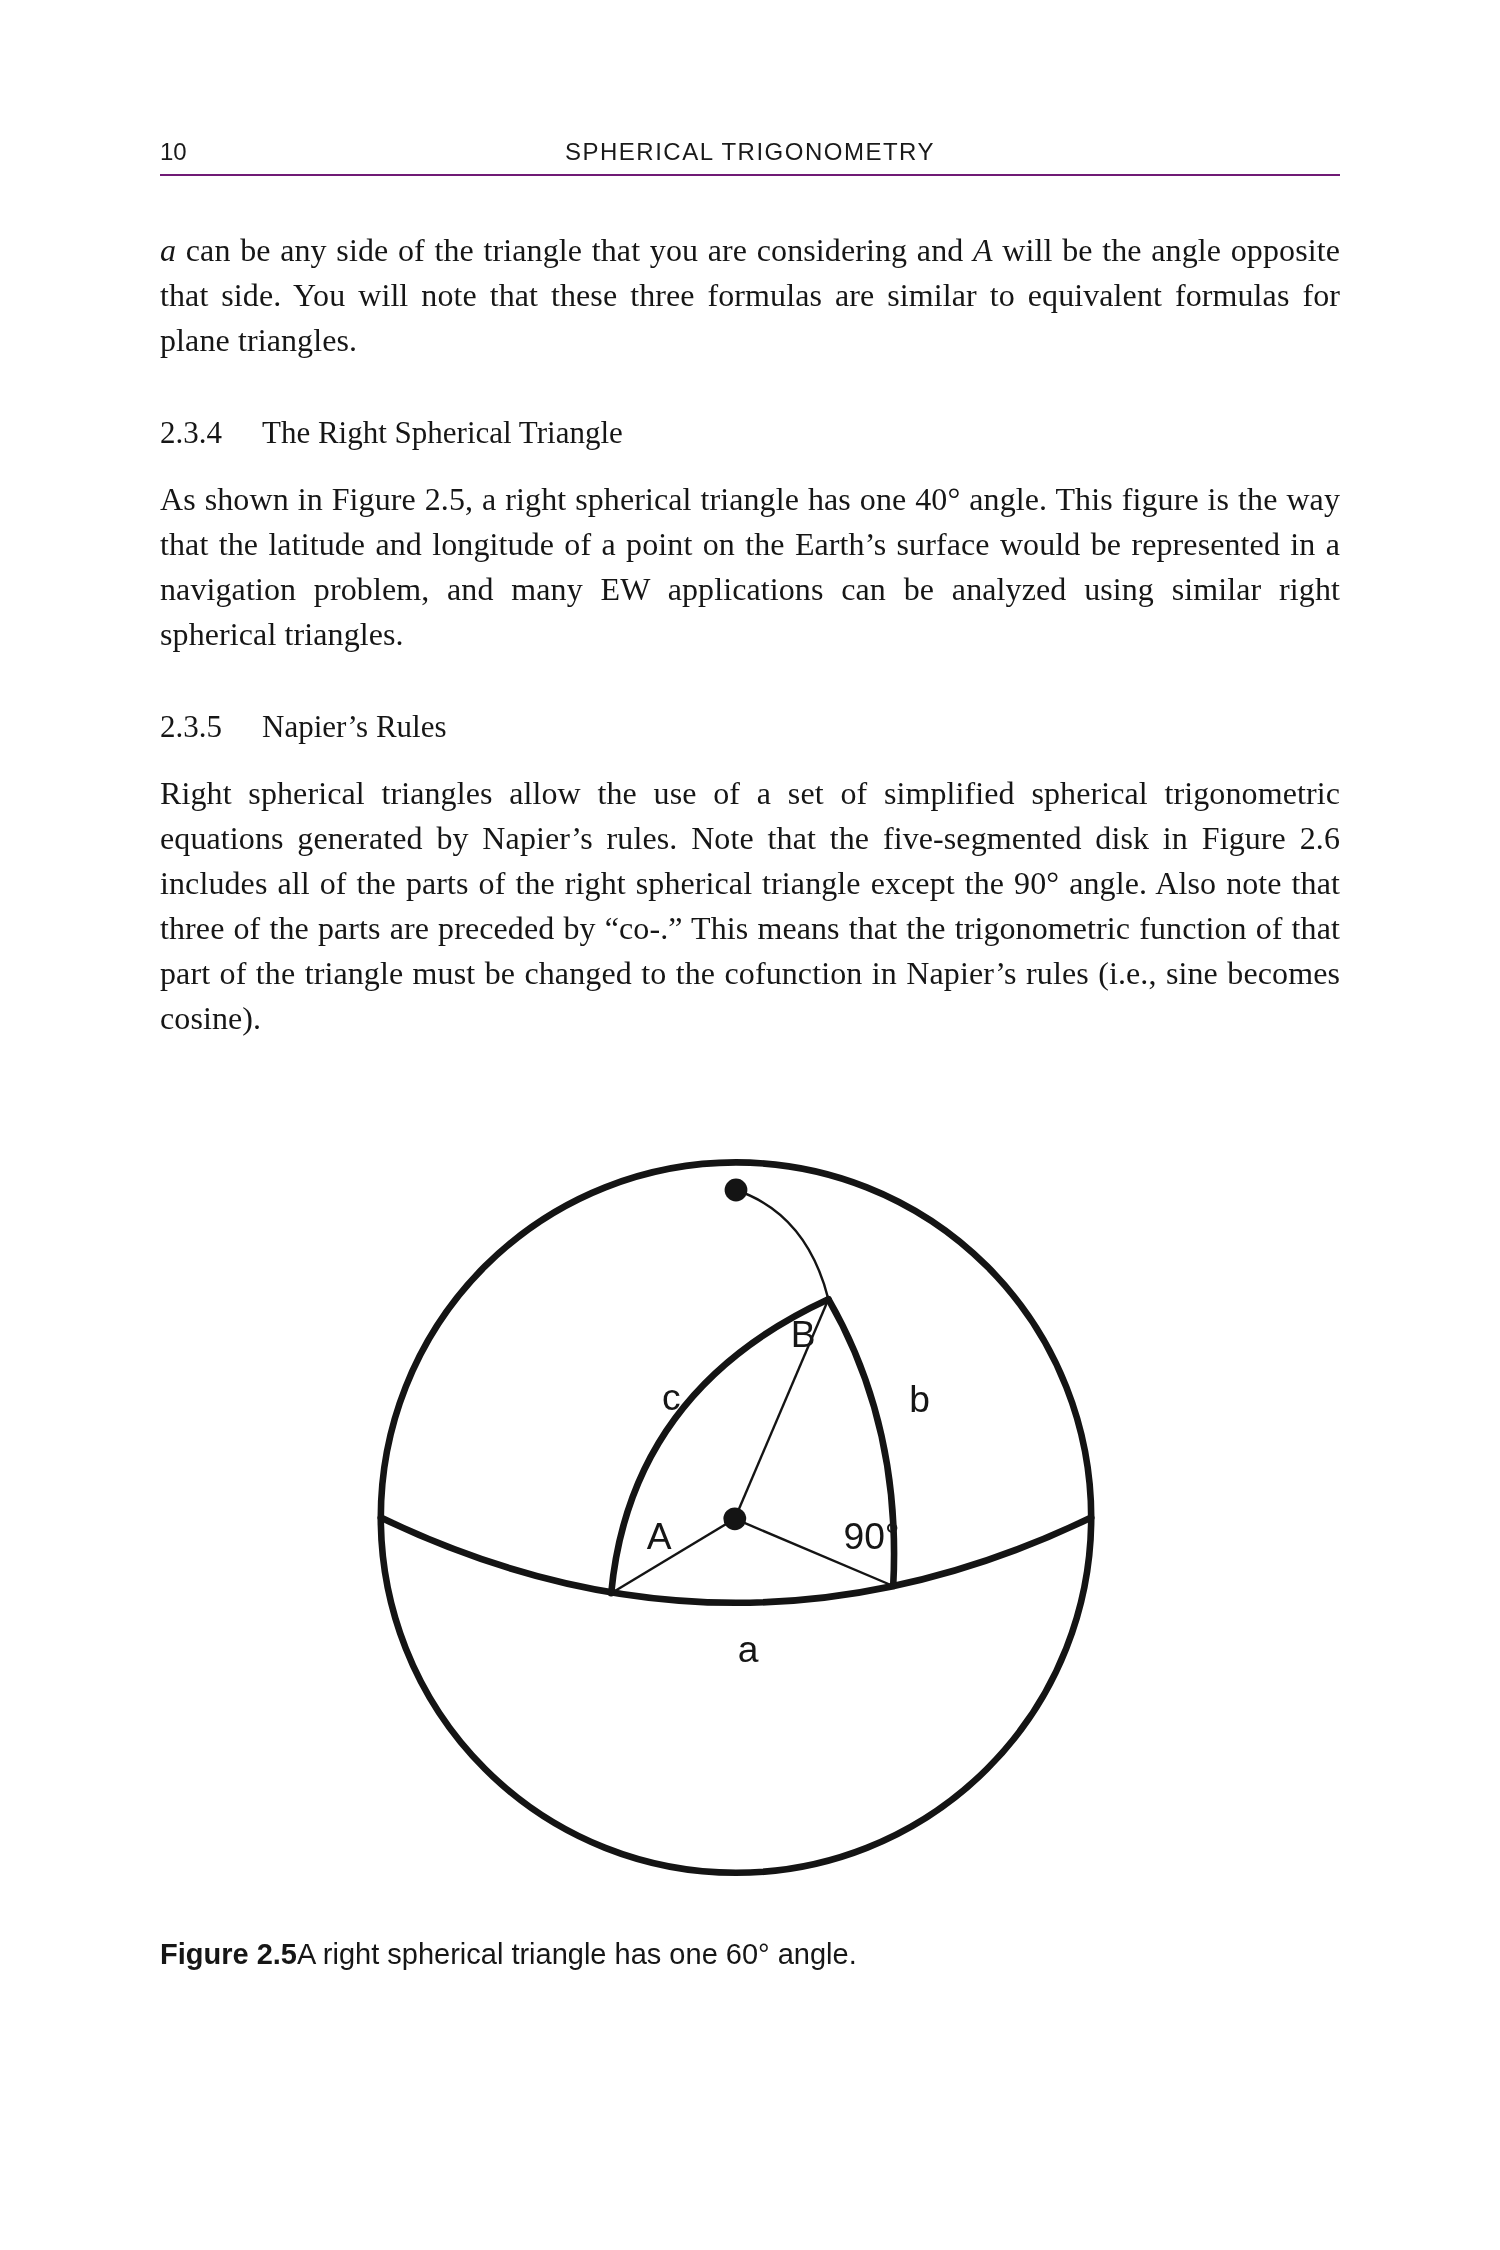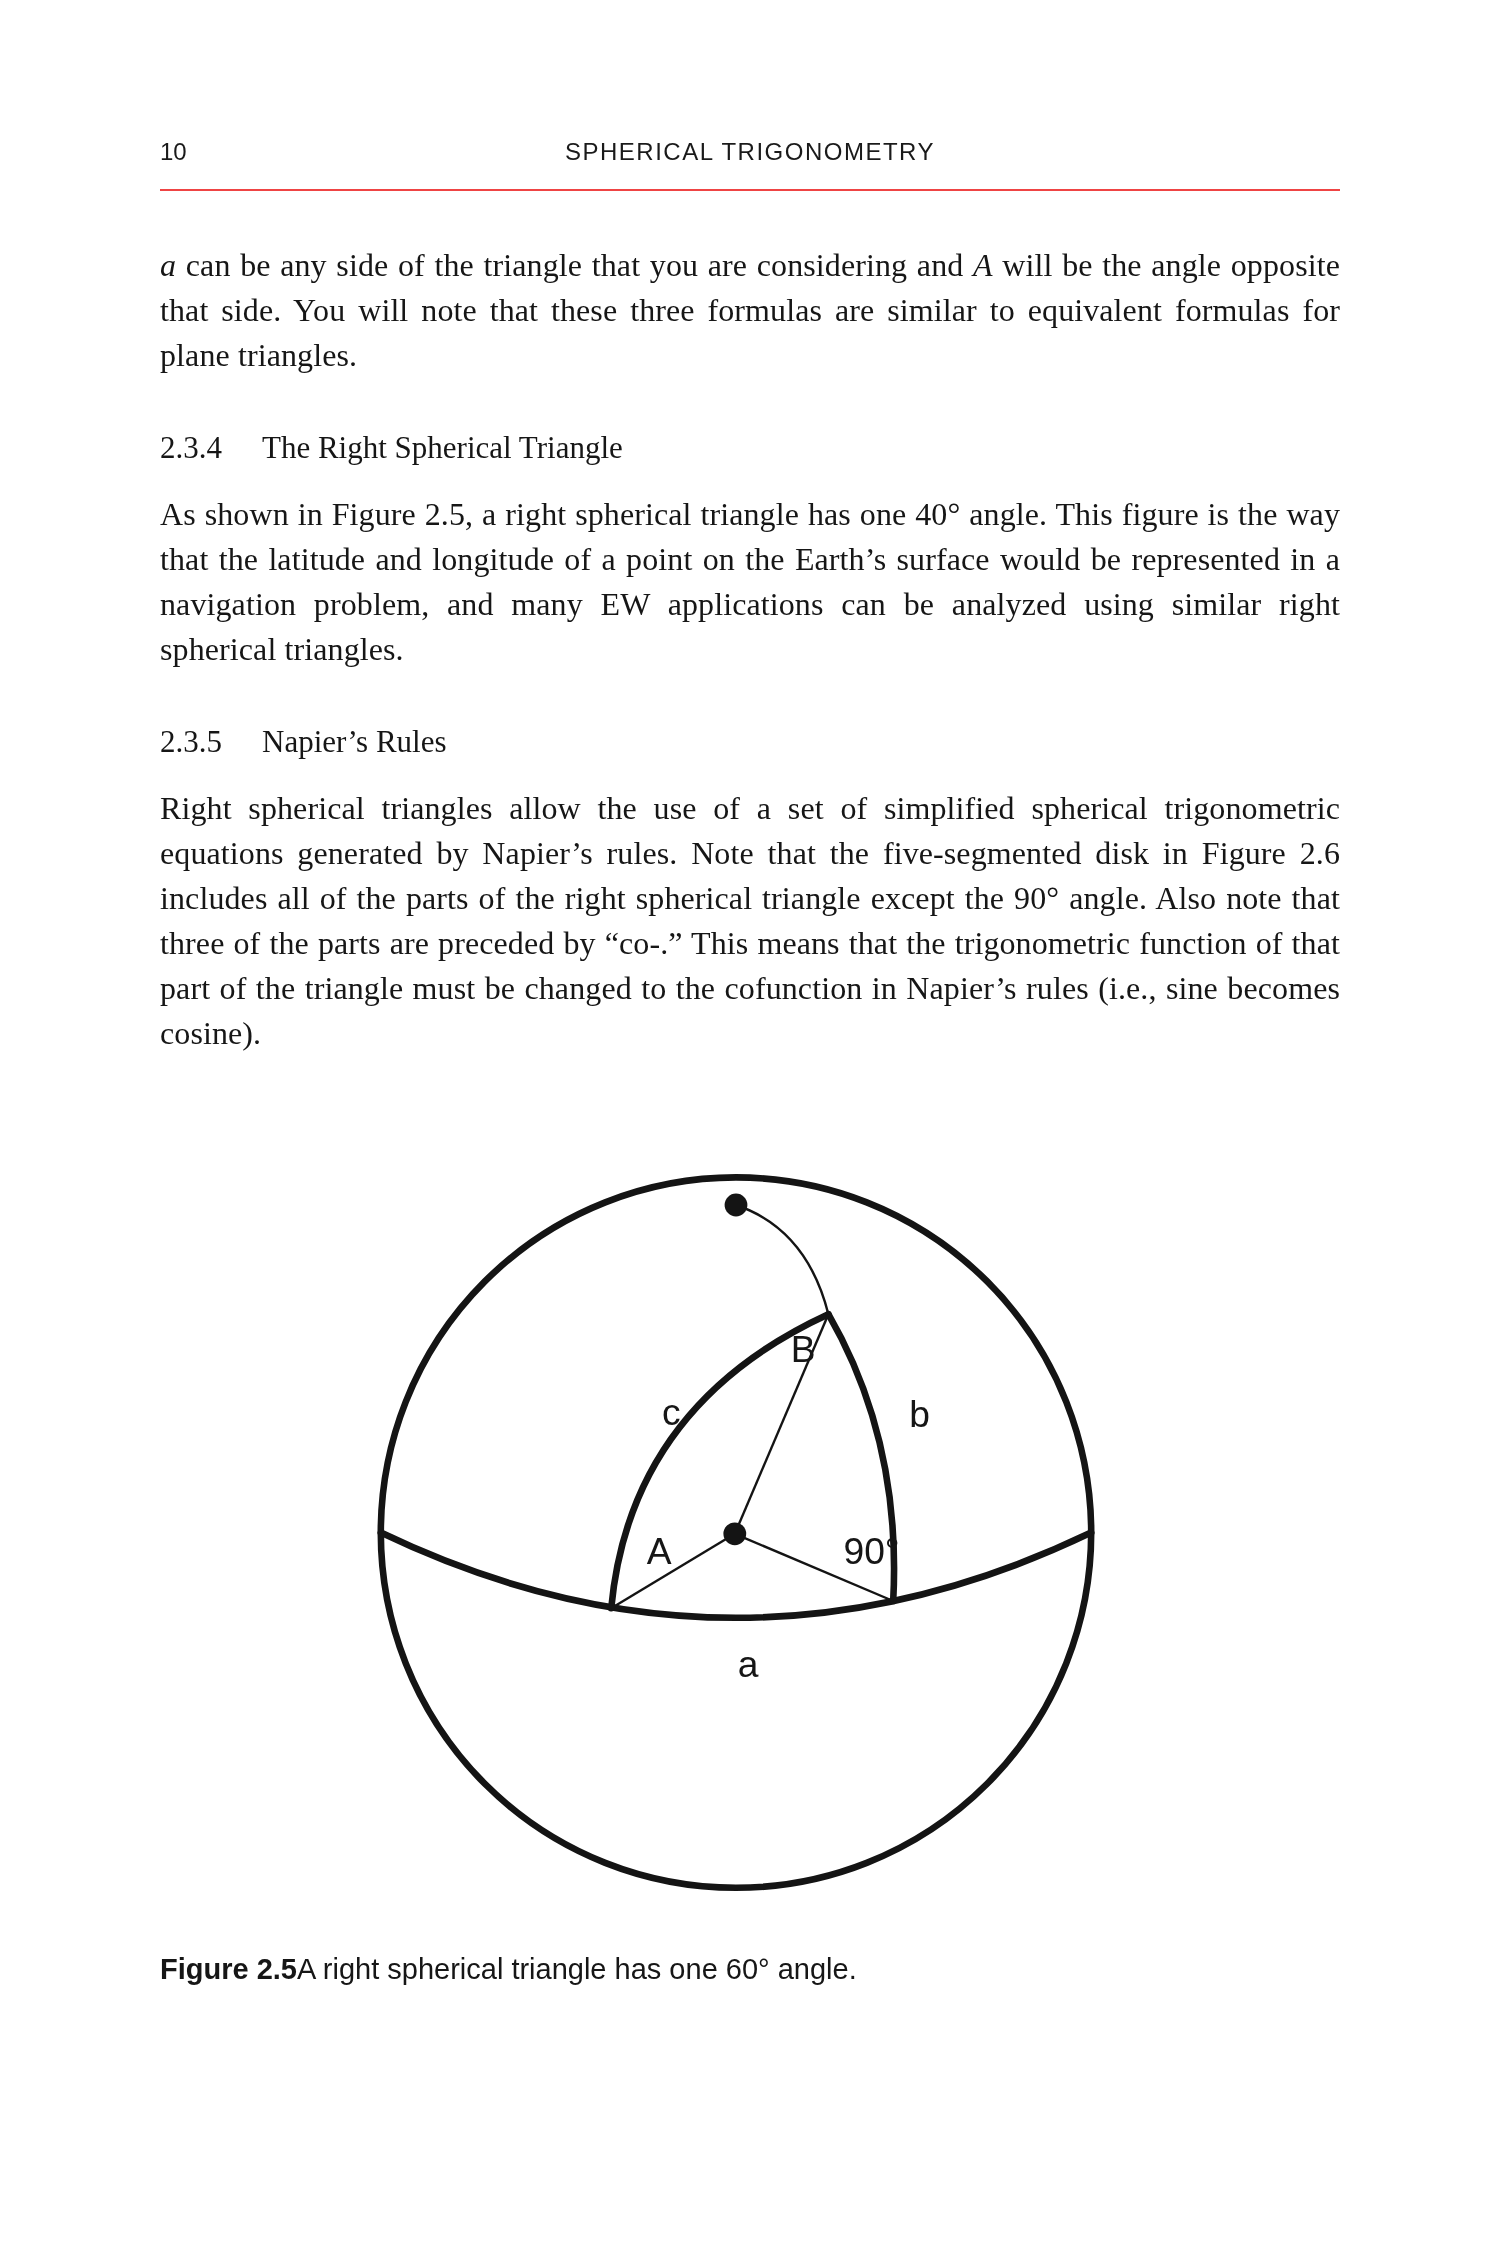--- a/index.html
+++ b/index.html
@@ -17,22 +17,22 @@
   .page {
     box-sizing: border-box;
     width: 1500px;
     height: 2250px;
     padding: 138px 160px 0 160px;
   }
   
   .runhead {
     position: relative;
     height: 34px;
-    border-bottom: 2px solid #ef4444;
-    padding-bottom: 17px;
+    border-bottom: 2px solid #701a75;
+    padding-bottom: 2px;
     font-family: "Liberation Sans", sans-serif;
     font-size: 24px;
     color: #1a1a1a;
   }
   .pagenum {
     position: absolute;
     left: 0;
     top: 0;
   }
   .rh-title {

